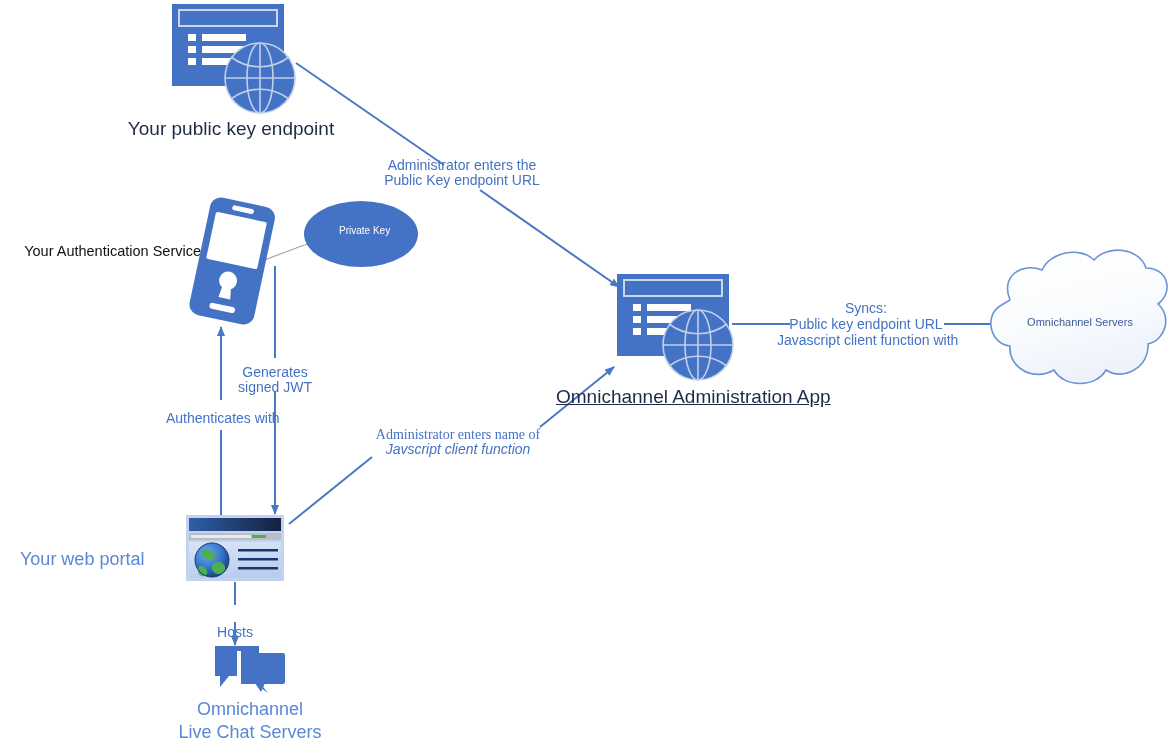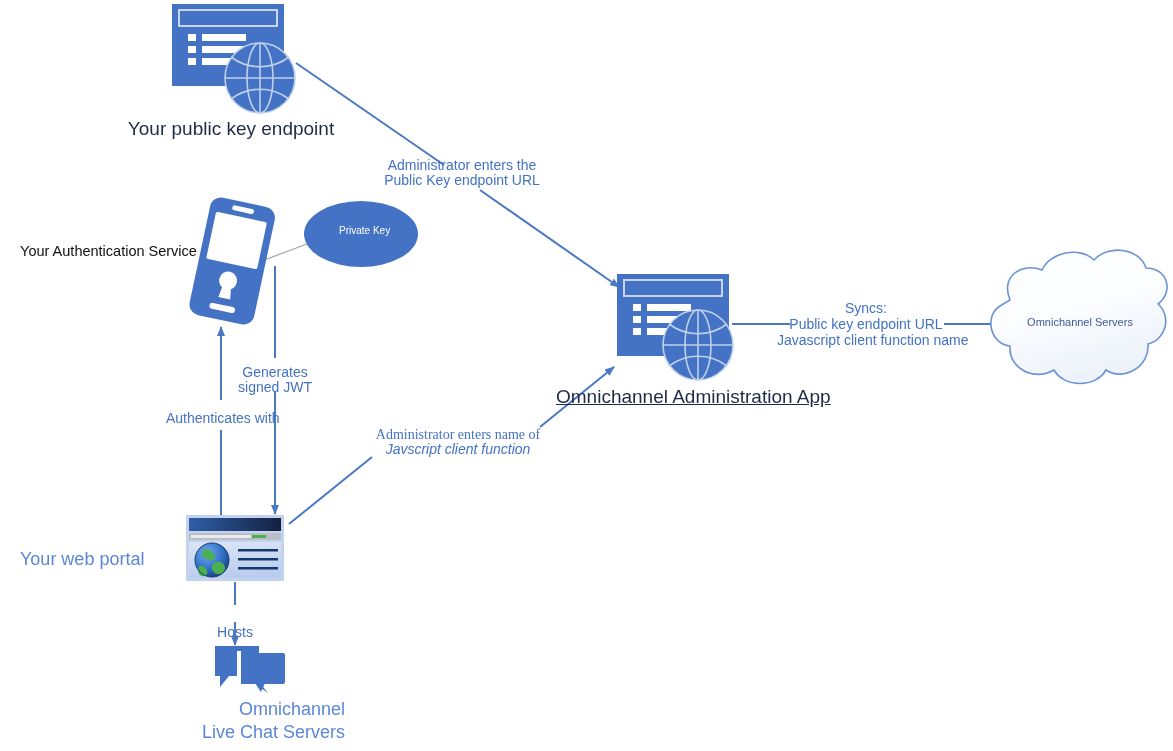--- a/index.html
+++ b/index.html
@@ -27,31 +27,31 @@
     line-height: 1.28;
   }
   .lbl-dark {
     color: #1f2b46;
     font-size: 19px;
     text-align: center;
   }
   .lbl-black {
     color: #111111;
     font-size: 14.5px;
-    text-align: center;
+    text-align: right;
   }
   .lbl-blue {
     color: #4472c4;
     font-size: 14px;
     text-align: center;
   }
   .lbl-blue-lg {
     color: #5a87d8;
     font-size: 18px;
-    text-align: right;
+    text-align: center;
   }
   .lbl-cloud {
     color: #3d5a96;
     font-size: 11px;
     text-align: center;
   }
   .ellipse-text {
     color: #ffffff;
     font-size: 10px;
     margin-left: 35px;
@@ -229,21 +229,21 @@
 <div class="label lbl-blue-lg" style="left:20px; top:548px; width:160px; text-align:left;">Your web portal</div>
 
 <div class="label lbl-blue-lg" style="left:155px; top:698px; width:190px;">Omnichannel</div>
 <div class="label lbl-blue-lg" style="left:155px; top:721px; width:190px;">Live Chat Servers</div>
 
 <div class="label lbl-blue" style="left:381px; top:157px; width:162px;">Administrator enters the</div>
 <div class="label lbl-blue" style="left:381px; top:172px; width:162px;">Public Key endpoint URL</div>
 
 <div class="label lbl-blue" style="left:783px; top:300px; width:166px;">Syncs:</div>
 <div class="label lbl-blue" style="left:783px; top:316px; width:166px;">Public key endpoint URL</div>
-<div class="label lbl-blue" style="left:777px; top:332px; width:178px;">Javascript client function name</div>
+<div class="label lbl-blue" style="left:777px; top:332px; width:178px;">Javascript client function with</div>
 
 <div class="label lbl-blue" style="left:166px; top:410px; width:110px; text-align:center;">Authenticates with</div>
 
 <div class="label lbl-blue" style="left:232px; top:364px; width:86px;">Generates</div>
 <div class="label lbl-blue" style="left:232px; top:379px; width:86px;">signed JWT</div>
 
 <div class="label lbl-blue" style="left:367px; top:426px; width:182px;font-family:Liberation Serif, serif;">Administrator enters name of</div>
 <div class="label lbl-blue" style="left:367px; top:441px; width:182px;font-style:italic;">Javscript client function</div>
 
 <div class="label lbl-blue" style="left:205px; top:624px; width:60px;">Hosts</div>

